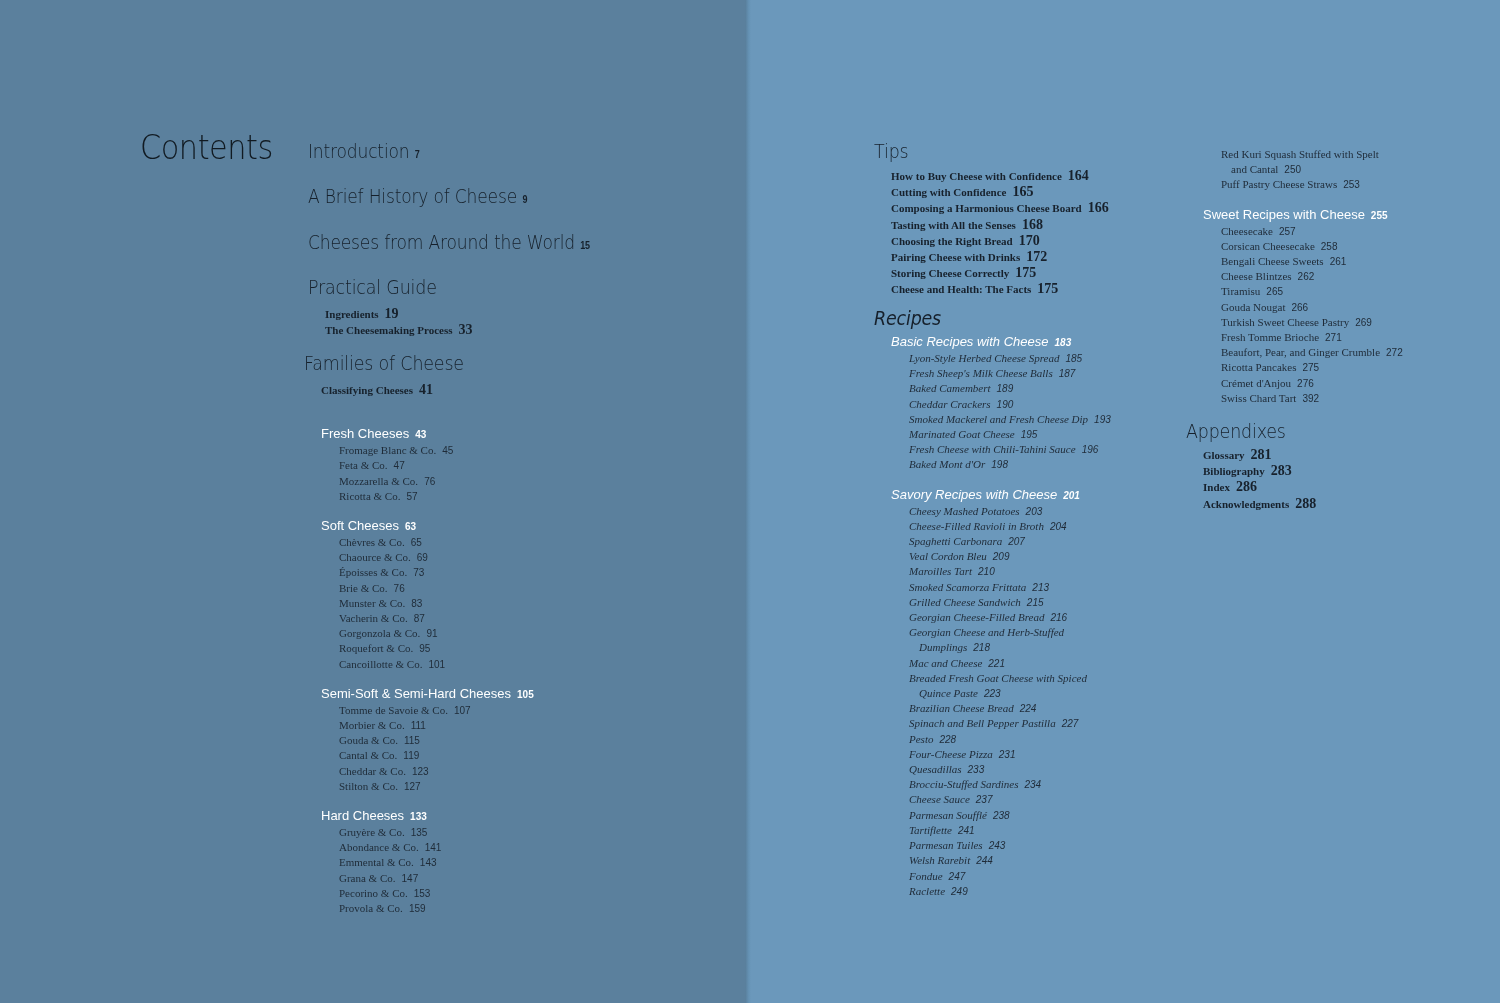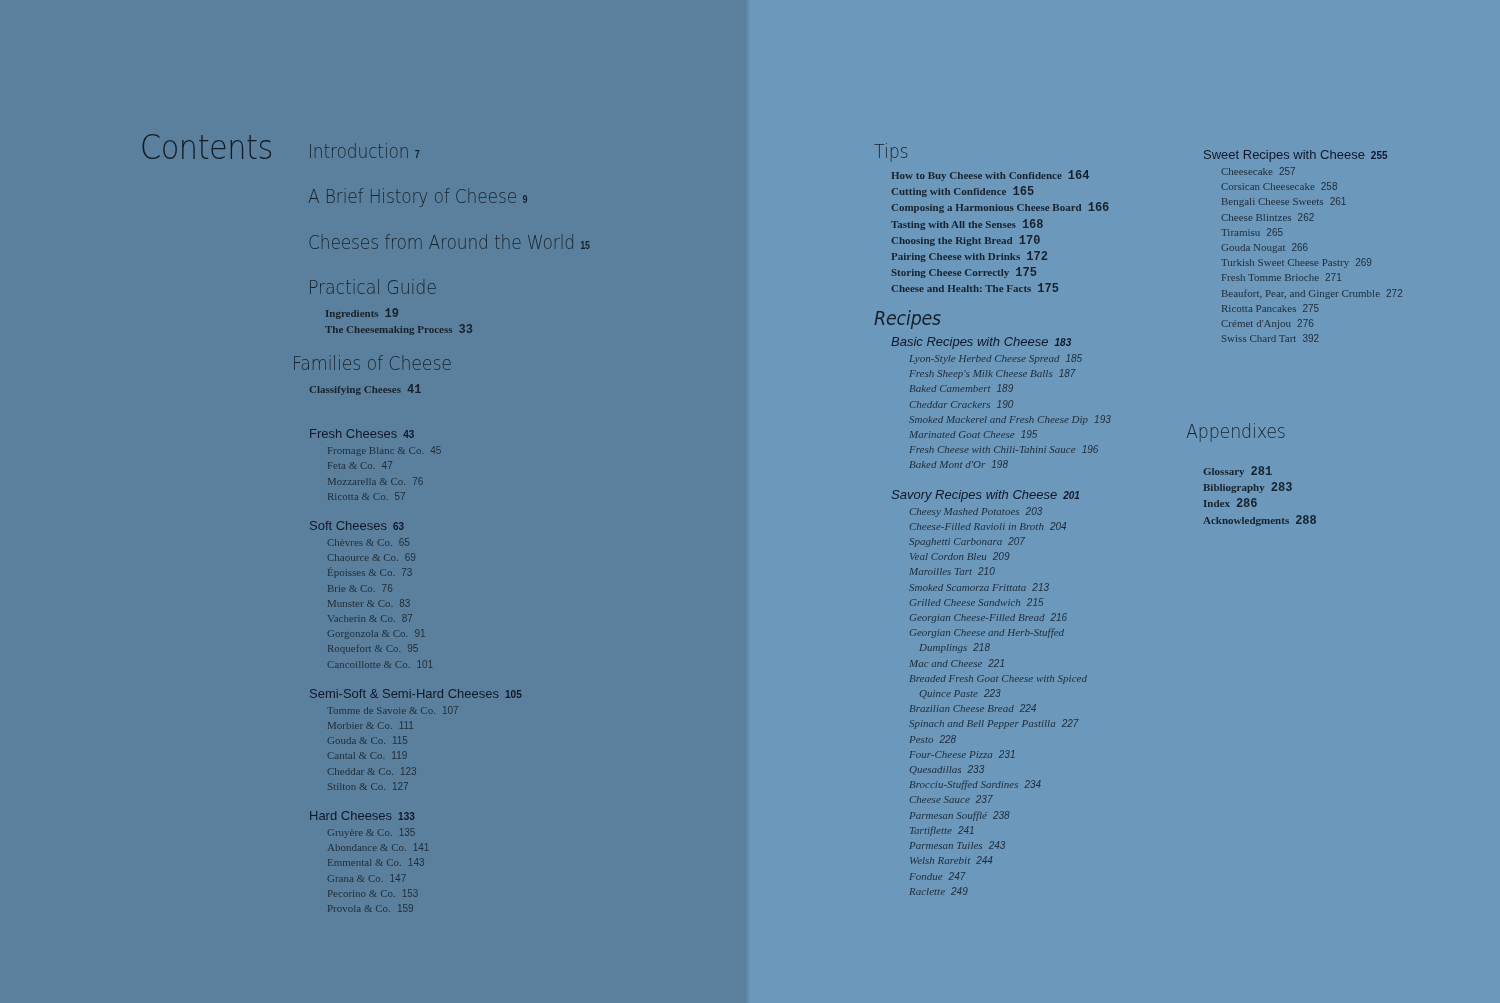--- a/index.html
+++ b/index.html
@@ -18,23 +18,23 @@
   .display { font-family: "DejaVu Sans", sans-serif; font-weight: 200; color: #16202b; letter-spacing: -0.2px; }
   .contents-title { position: absolute; left: 140px; top: 128px; font-size: 33px; font-family: "DejaVu Sans", sans-serif; font-weight: 200; color:#111a22; letter-spacing: -0.5px; transform: scaleX(0.92); transform-origin: left top; }
 
   .block { position: absolute; }
   .major { font-size: 19px; line-height: 22px; white-space: nowrap; transform: scaleX(0.9); transform-origin: left; }
   .major .pg { font-family: "Liberation Sans", sans-serif; font-weight: 700; font-size: 10px; margin-left: 6px; color:#16202b; }
 
   .sect-title { font-size: 19px; line-height: 22px; transform: scaleX(0.92); transform-origin: left; white-space: nowrap; }
 
   .bold-item { font-family: "Liberation Serif", serif; font-weight: 700; font-size: 11px; line-height: 15.2px; white-space: nowrap; color:#17212c; }
-  .bold-item .pg { font-family: Liberation Mono, monospace; font-weight: 700; font-size: 12px; margin-left: 6px; text-align: center; }
-
-  .sub-head { font-family: "Liberation Sans", sans-serif; font-size: 13px; line-height: 16px; white-space: nowrap; color:#0f172a; }
+  .bold-item .pg { font-family: Liberation Serif, serif; font-weight: 700; font-size: 14px; margin-left: 6px; text-align: center; }
+
+  .sub-head { font-family: "Liberation Sans", sans-serif; font-size: 13px; line-height: 16px; white-space: nowrap; color:#ffffff; }
   .sub-head .pg { font-weight: 700; font-size: 10px; margin-left: 6px; }
 
   .item { font-family: "Liberation Serif", serif; font-size: 11px; line-height: 15.2px; white-space: nowrap; color:#1f2b38; padding-left: 18px; }
   .item .pg { font-family: "Liberation Sans", sans-serif; font-size: 10px; margin-left: 6px; }
   .item.cont { padding-left: 28px; }
   .group { margin-bottom: 14px; }
 </style>
 </head>
 <body>
 
@@ -55,21 +55,21 @@
 </div>
 
 <div class="block" style="left:308px; top:276px;">
   <div class="display sect-title">Practical Guide</div>
   <div style="padding-left:17px; margin-top:8px;">
     <div class="bold-item"><span>Ingredients</span><span class="pg">19</span></div>
     <div class="bold-item"><span>The Cheesemaking Process</span><span class="pg">33</span></div>
   </div>
 </div>
 
-<div class="block" style="left:292px; top:352px;">
+<div class="block" style="left:304px; top:352px;">
   <div class="display sect-title">Families of Cheese</div>
   <div style="padding-left:17px; margin-top:8px;">
     <div class="bold-item" style="margin-bottom:28px;"><span>Classifying Cheeses</span><span class="pg">41</span></div>
     <div id="families-groups">
         <div class="group">
           <div class="sub-head"><span>Fresh Cheeses</span><span class="pg">43</span></div>
           <div class="item"><span>Fromage Blanc &amp; Co.</span><span class="pg">45</span></div>
           <div class="item"><span>Feta &amp; Co.</span><span class="pg">47</span></div>
           <div class="item"><span>Mozzarella &amp; Co.</span><span class="pg">76</span></div>
           <div class="item"><span>Ricotta &amp; Co.</span><span class="pg">57</span></div>
@@ -162,38 +162,43 @@
         <div class="item"><span>Tartiflette</span><span class="pg">241</span></div>
         <div class="item"><span>Parmesan Tuiles</span><span class="pg">243</span></div>
         <div class="item"><span>Welsh Rarebit</span><span class="pg">244</span></div>
         <div class="item"><span>Fondue</span><span class="pg">247</span></div>
         <div class="item"><span>Raclette</span><span class="pg">249</span></div>
       </div>
   </div>
 </div>
 
 <div class="block" style="left:1203px; top:147px;">
+  <div id="savory-cont" class="group">
+      <div class="item"><span>Red Kuri Squash Stuffed with Spelt</span></div>
+      <div class="item cont"><span>and Cantal</span><span class="pg">250</span></div>
+      <div class="item"><span>Puff Pastry Cheese Straws</span><span class="pg">253</span></div>
+    </div>
   <div id="sweet-group">
       <div class="sub-head"><span>Sweet Recipes with Cheese</span><span class="pg">255</span></div>
       <div class="item"><span>Cheesecake</span><span class="pg">257</span></div>
       <div class="item"><span>Corsican Cheesecake</span><span class="pg">258</span></div>
       <div class="item"><span>Bengali Cheese Sweets</span><span class="pg">261</span></div>
       <div class="item"><span>Cheese Blintzes</span><span class="pg">262</span></div>
       <div class="item"><span>Tiramisu</span><span class="pg">265</span></div>
       <div class="item"><span>Gouda Nougat</span><span class="pg">266</span></div>
       <div class="item"><span>Turkish Sweet Cheese Pastry</span><span class="pg">269</span></div>
       <div class="item"><span>Fresh Tomme Brioche</span><span class="pg">271</span></div>
       <div class="item"><span>Beaufort, Pear, and Ginger Crumble</span><span class="pg">272</span></div>
       <div class="item"><span>Ricotta Pancakes</span><span class="pg">275</span></div>
       <div class="item"><span>Crémet d'Anjou</span><span class="pg">276</span></div>
       <div class="item"><span>Swiss Chard Tart</span><span class="pg">392</span></div>
     </div>
 </div>
 
 <div class="block" style="left:1186px; top:420px;">
   <div class="display sect-title">Appendixes</div>
-  <div id="appendix-list" style="padding-left:17px; margin-top:22px;">
+  <div id="appendix-list" style="padding-left:17px; margin-top:5px;">
       <div class="bold-item"><span>Glossary</span><span class="pg">281</span></div>
       <div class="bold-item"><span>Bibliography</span><span class="pg">283</span></div>
       <div class="bold-item"><span>Index</span><span class="pg">286</span></div>
       <div class="bold-item"><span>Acknowledgments</span><span class="pg">288</span></div>
     </div>
 </div>
 
 </body></html>

